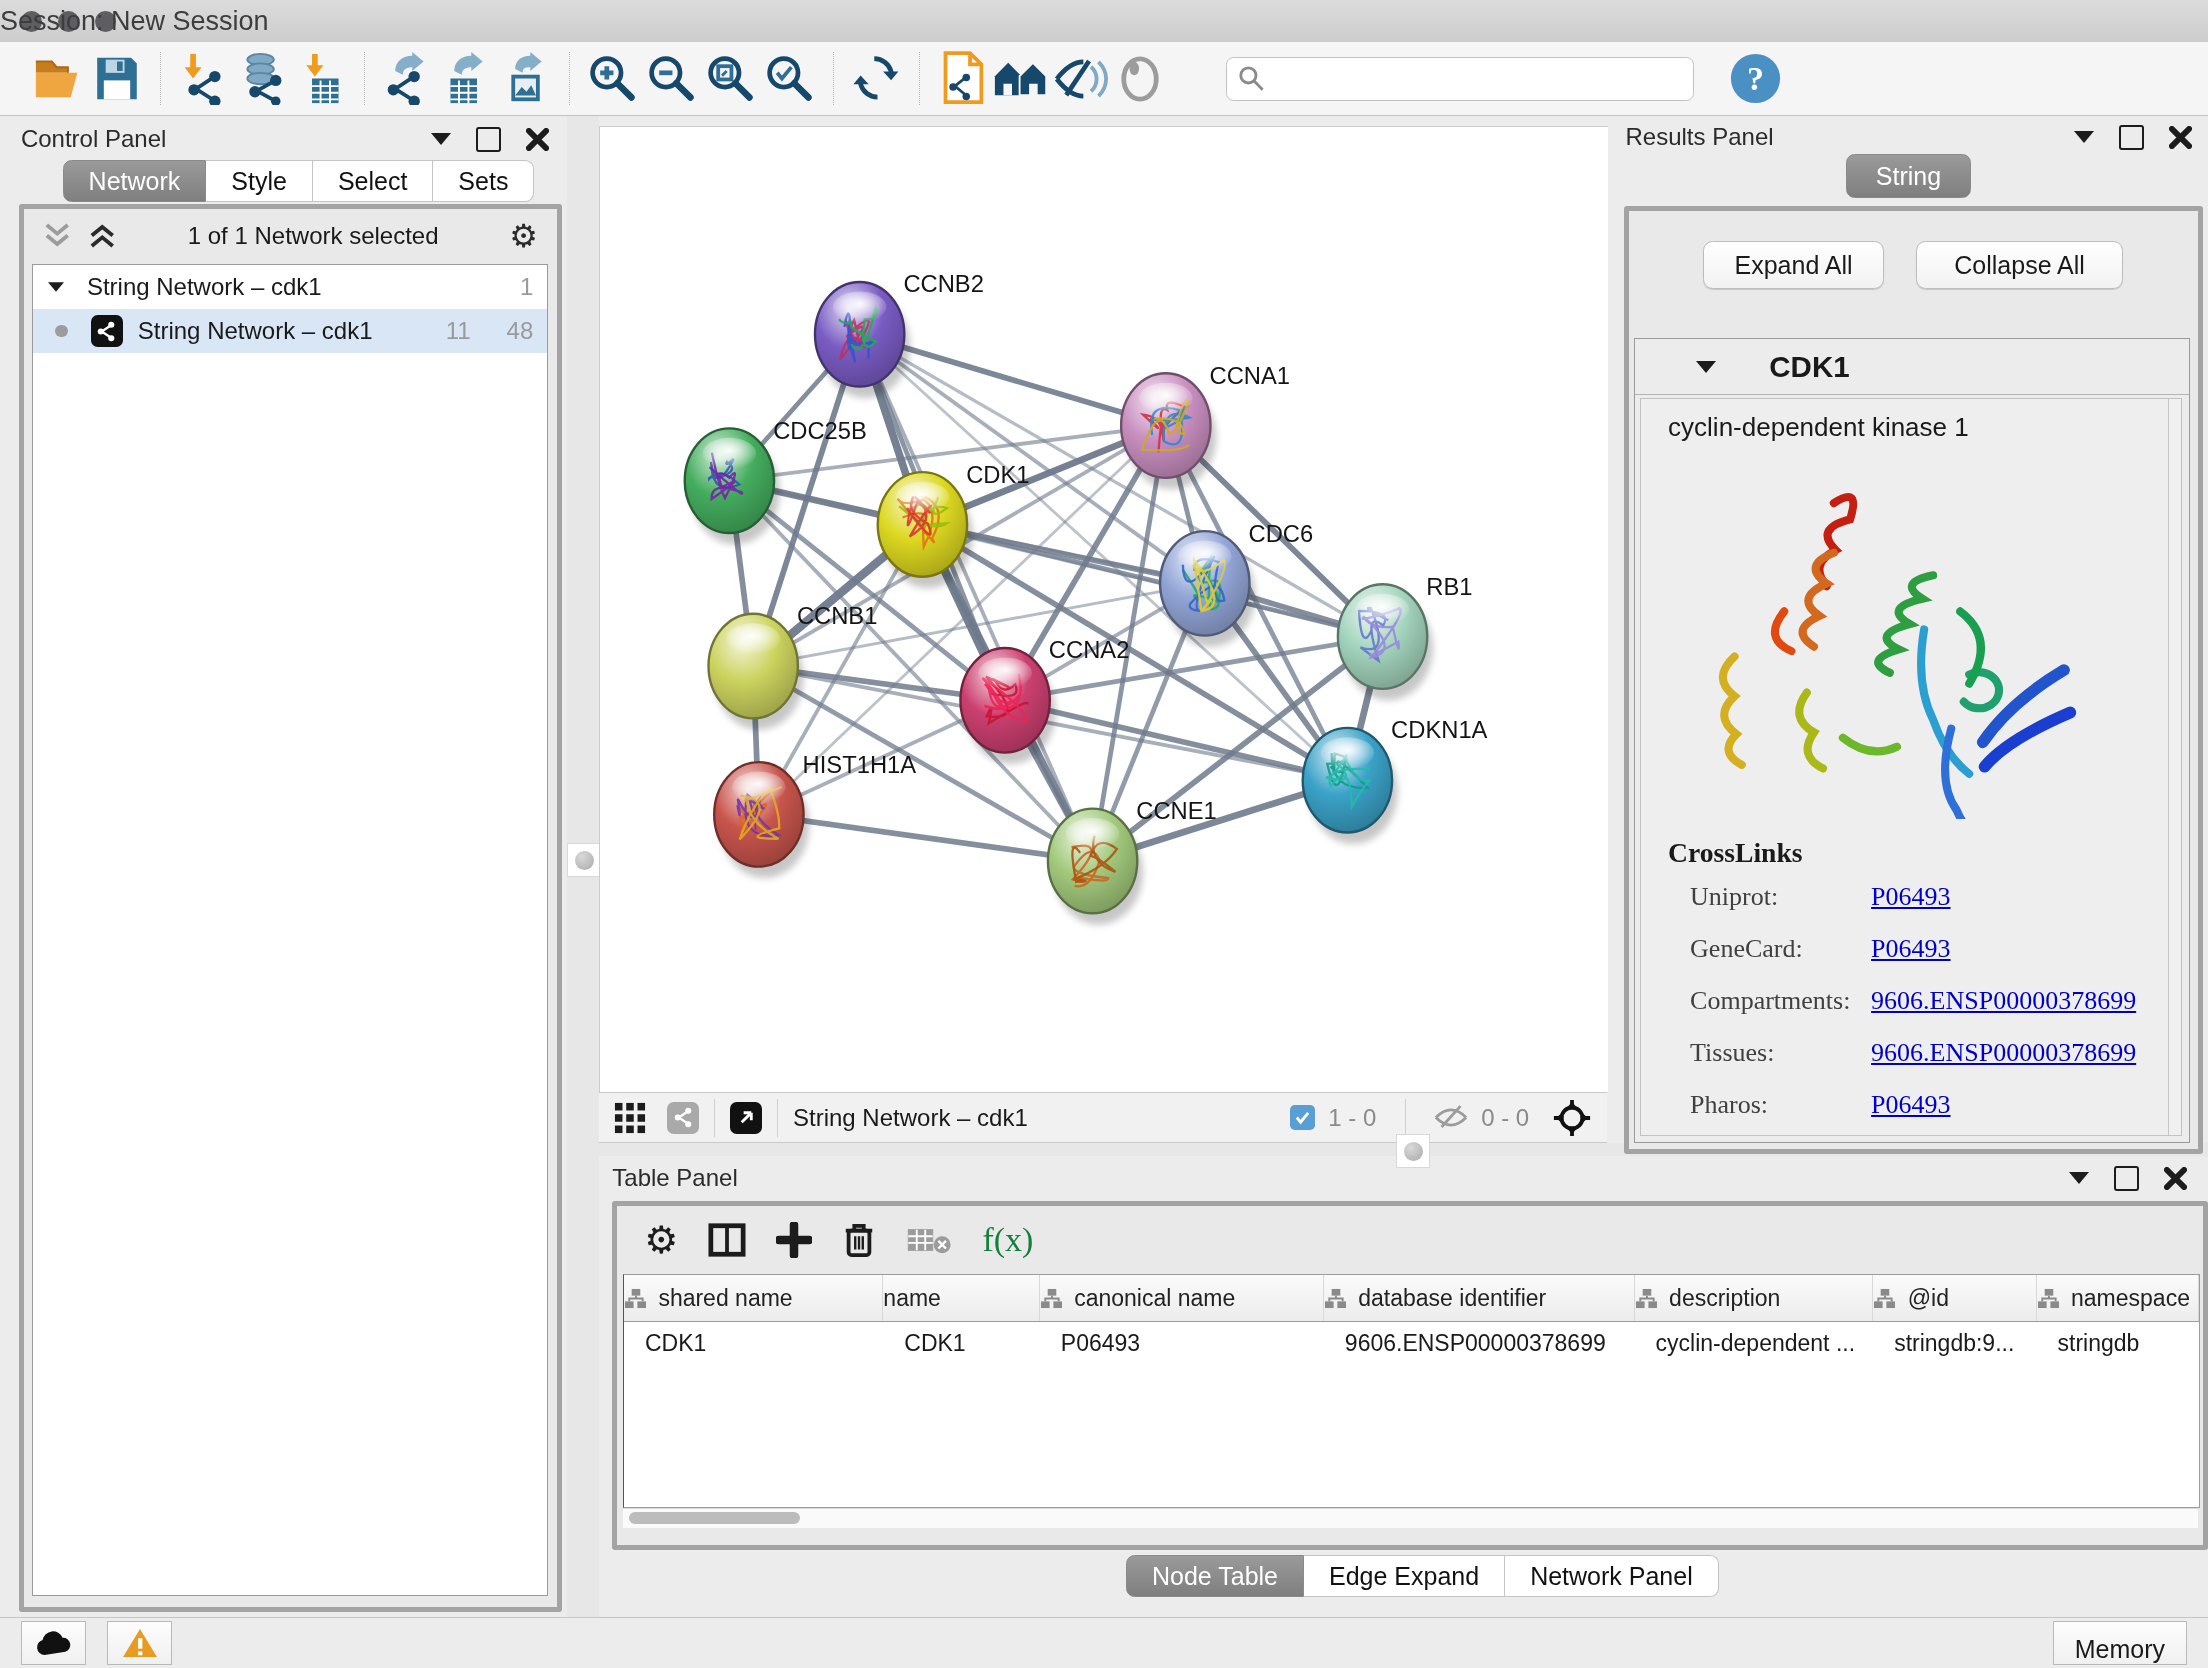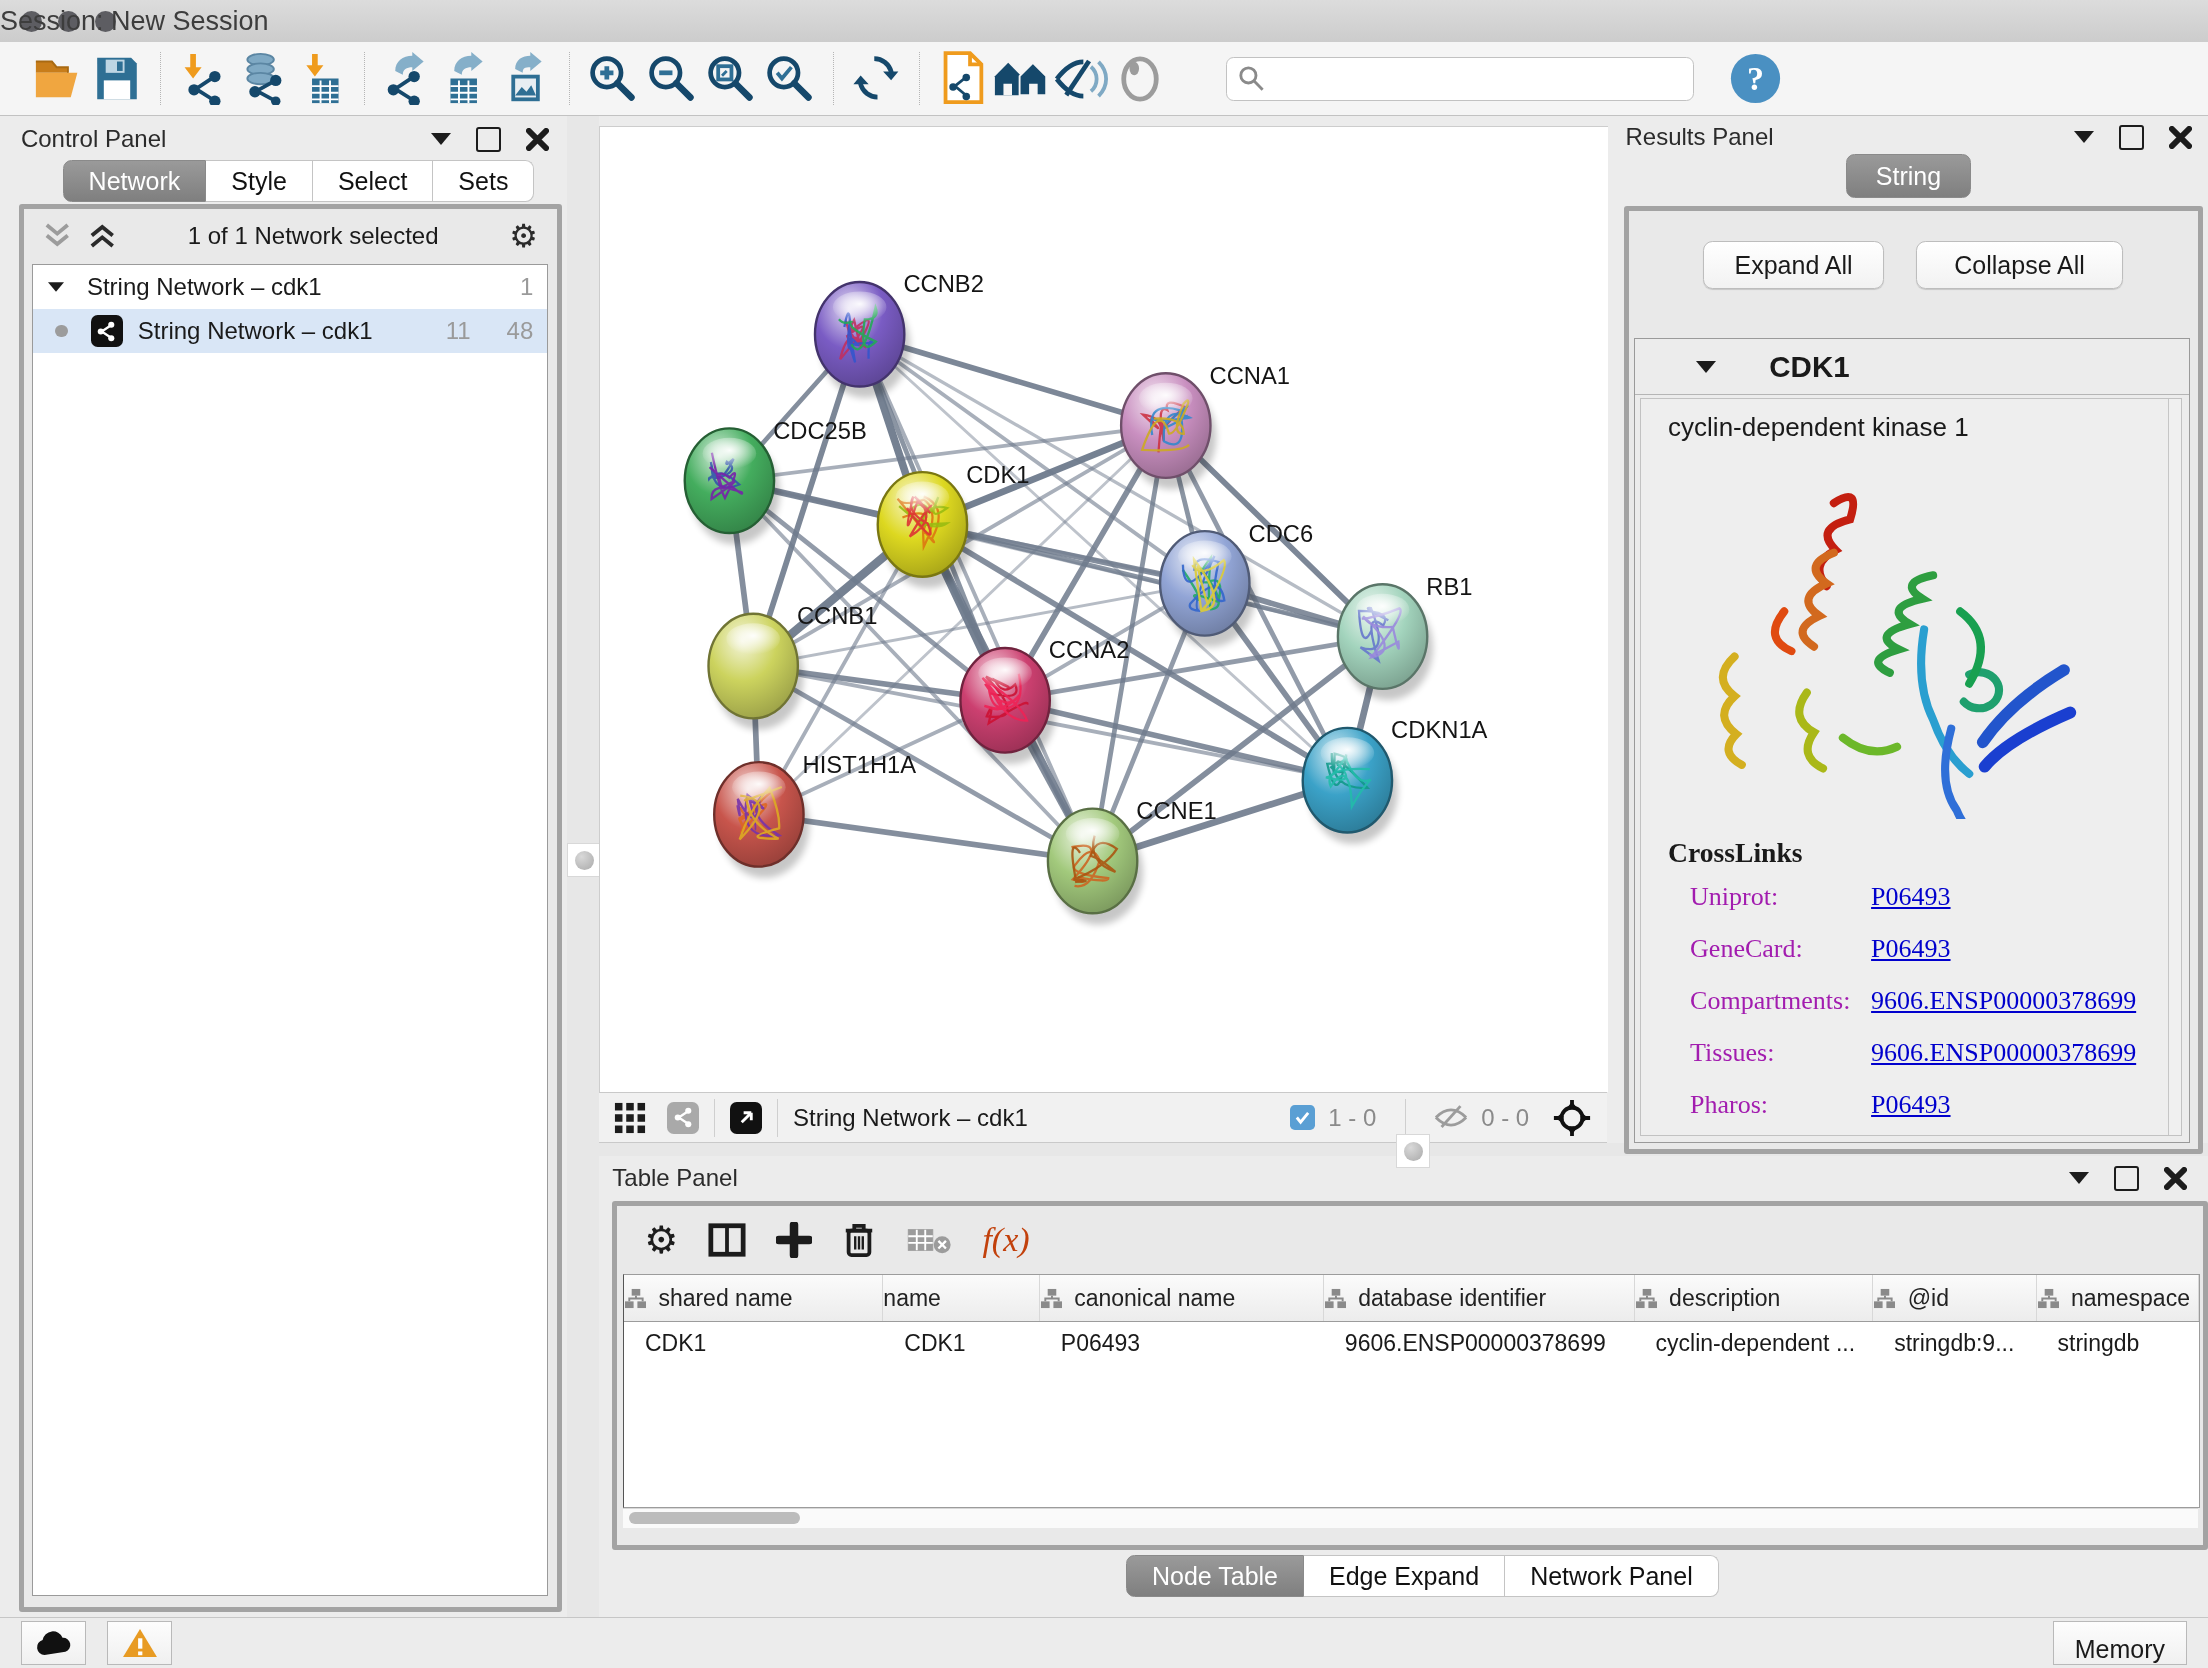--- a/index.html
+++ b/index.html
@@ -54,21 +54,21 @@
   .thcell{display:flex;align-items:center;justify-content:flex-start;gap:11.4px;height:46px;font-size:23px;color:#222;
           border-right:1px solid #d8d8d8;box-sizing:border-box;overflow:hidden;white-space:nowrap;}
   .tdrow{display:flex;background:#fff;}
   .tdcell{height:42px;line-height:42px;font-size:23px;padding-left:21px;box-sizing:border-box;overflow:hidden;white-space:nowrap;}
   .scrollthumb{position:absolute;height:12.4px;border-radius:6.7px;background:#bcbcbc;}
   
   .innerbox{border:1.9px solid #9a9a9a;background:#ececec;}
   .serif{font-family:"Liberation Serif",serif;}
   .xlink{color:#0000cd;text-decoration:underline;}
   .xrow{display:flex;font-size:26px;margin-bottom:22px;}
-  .xrow .xl{width:181px;color:#a21caf;}
+  .xrow .xl{width:181px;color:#404040;}
   
   .statusbar{left:0;top:1617px;width:2208px;height:51px;background:#ececec;border-top:1px solid #c6c6c6;
              display:flex;align-items:center;padding:0 21px;box-sizing:border-box;}
   .sbtn{width:63px;height:42px;background:linear-gradient(#fdfdfd,#f0f0f0);border:1px solid #b9b9b9;
         display:flex;align-items:center;justify-content:center;margin-right:21px;}
   .membtn{margin-left:auto;height:42px;background:linear-gradient(#fdfdfd,#f0f0f0);border:1px solid #b9b9b9;
           display:flex;align-items:center;gap:13.3px;padding:0 21px;font-size:25px;flex-direction:column;}
   .memdot{width:23px;height:23px;border-radius:50%;}
 </style>
 </head>
@@ -685,21 +685,21 @@
             <path d="M14 16v14M18 16v14M22 16v14" stroke="#1c1c1c" stroke-width="2.5"></path>
           </svg>
         <svg width="46" height="32" viewBox="0 0 48 34">
             <g stroke="#9c9c9c">
               <rect x="2" y="6" width="26" height="22" fill="#9c9c9c"></rect>
               <path d="M2 13h26M2 20h26M11 6v22M20 6v22" stroke="#fff" stroke-width="2"></path>
             </g>
             <circle cx="38" cy="22" r="9" fill="#9c9c9c"></circle>
             <path d="M34 18l8 8M42 18l-8 8" stroke="#fff" stroke-width="2.5"></path>
           </svg>
-        <span class="serif" style="font-size:34px;font-style:italic;color:#c2410c">f(x)</span>
+        <span class="serif" style="font-size:34px;color:#15803d">f(x)</span>
       </div>
       <div class="abs" style="left:5.7px;top:68px;width:1575px;height:232px;background:#fff;border:1px solid #9c9c9c;border-left:1.9px solid #555;overflow:hidden">
         <div class="thead">
             <div class="thcell" style="width: 262px;">
               <svg width="23" height="21" viewBox="0 0 24 22">
                 <g fill="#8a8a8a">
                   <rect x="8" y="1" width="9" height="7"></rect>
                   <rect x="1" y="14" width="9" height="7"></rect>
                   <rect x="14" y="14" width="9" height="7"></rect>
                   <path d="M12.5 8v3M5.5 14v-3h14v3" stroke="#8a8a8a" stroke-width="2" fill="none"></path>

